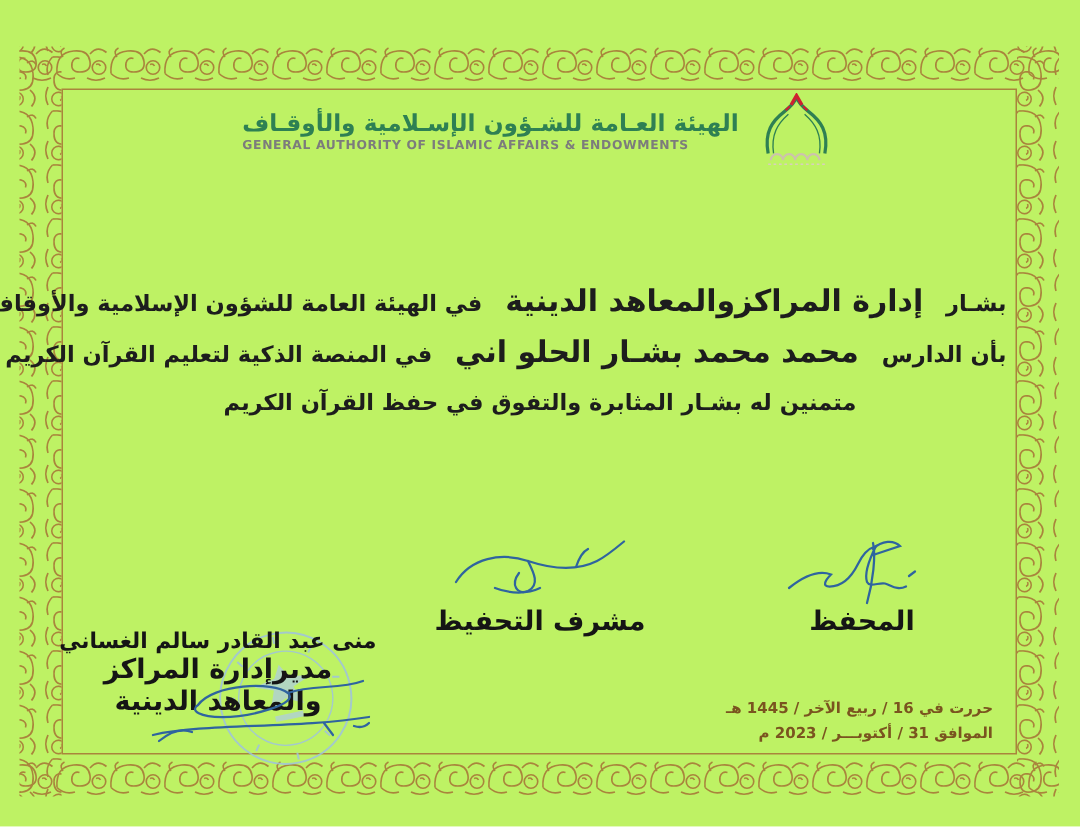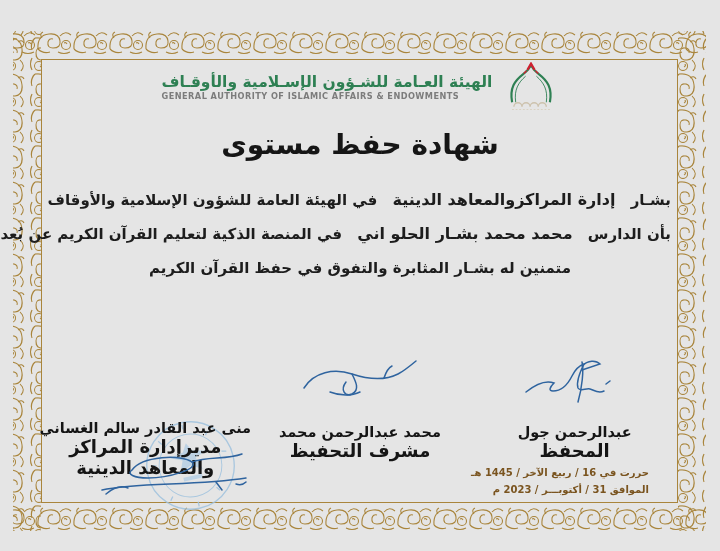--- a/index.html
+++ b/index.html
@@ -1,17 +1,17 @@
 <!DOCTYPE html>
 <html><head>
 <meta charset="utf-8">
 <style>
   html,body { margin:0; padding:0; background:#ffffff; }
   .page {
-    position:relative; width:720px; height:551px; background:#e5e5e5;
+    position:relative; width:720px; height:551px; background:#bef264;
     font-family:"DejaVu Sans", sans-serif; overflow:hidden;
   }
   .border-svg { position:absolute; left:0; top:0; }
 
   
   .header {
     position:absolute; top:62px; left:0; right:0;
     display:flex; justify-content:center; align-items:center; gap:12px;
   }
   .header-text { text-align:right; direction:rtl; }
@@ -24,38 +24,38 @@
     font-size:28px; font-weight:700; color:#161616; direction:rtl;
   }
 
   
   .body-text {
     position:absolute; top:183px; left:45px; right:45px;
     direction:rtl; text-align:center; color:#1d1d1d; font-weight:700; font-size:15px;
   }
   .body-line { height:34px; line-height:34px; white-space:nowrap; }
   .seg { margin:16px 4px; }
-  .seg-bold { font-size:16px; margin:0 6px; }
+  .seg-bold { font-size:20px; margin:0 6px; }
 
   
   .sig-row {
     position:absolute; top:358px; left:38px; right:38px;
     display:flex; direction:rtl;
   }
   .sig-col { flex:1; text-align:center; position:relative; }
   .sig-art { height:46px; display:block; margin:0 auto; }
   .sig-spacer { height:42px; }
   .sig-name { font-size:14.5px; font-weight:700; color:#151515; margin-top:20px; position:relative; z-index:1; direction:rtl; }
   .sig-role { font-size:18px; font-weight:700; color:#151515; margin-top:0; position:relative; z-index:1; direction:rtl; }
   .stamp { position:absolute; left:105px; top:60px; z-index:0; opacity:0.85; }
   .left-sig { position:absolute; left:58px; top:90px; z-index:2; }
 
   
   .date-block {
-    position:absolute; right:71px; top:464px; z-index:2;
+    position:absolute; right:58px; top:464px; z-index:2;
     direction:rtl; text-align:right; color:#7a541f;
     font-size:10px; font-weight:700; line-height:17px;
   }
 </style>
 </head>
 <body>
 
 <div class="page">
 
   <svg class="border-svg" width="720" height="551" viewBox="0 0 720 551">
@@ -100,21 +100,20 @@
       <path d="M51,44 C54,28 48,20 39,13 C34,9 31,6 30,2" stroke="#2e8053" stroke-width="2.4" fill="none"></path>
       <path d="M13,44 C11,30 16,22 24,15" stroke="#2e8053" stroke-width="1" fill="none"></path>
       <path d="M47,44 C49,30 44,22 36,15" stroke="#2e8053" stroke-width="1" fill="none"></path>
       <path d="M26,8 L30,1 L34,8" stroke="#cf2030" stroke-width="2.4" fill="none"></path>
       <path d="M22,12 l3,-3 M38,12 l-3,-3" stroke="#cf2030" stroke-width="1.6" fill="none"></path>
       <path d="M11,49 a4.5,4.5 0 0 1 9,0 a4.5,4.5 0 0 1 9,0 a4.5,4.5 0 0 1 9,0 a4.5,4.5 0 0 1 9,0" stroke="#cdc2ad" stroke-width="1.6" fill="none"></path>
       <path d="M9,52 h42" stroke="#d8cfbd" stroke-width="1" stroke-dasharray="2,2" fill="none"></path>
     </svg>
   </div>
 
-  <div class="title">شهادة حفظ مستوى</div>
 
   <div class="body-text">
     <div class="body-line">
       <span class="seg">بشـار</span>
       <span class="seg-bold">إدارة المراكزوالمعاهد الدينية</span>
       <span class="seg">في الهيئة العامة للشؤون الإسلامية والأوقاف</span>
     </div>
     <div class="body-line">
       <span class="seg">بأن الدارس</span>
       <span class="seg-bold">محمد محمد بشـار الحلو اني</span>
@@ -127,34 +126,32 @@
 
     <div class="sig-col">
       <svg class="sig-art" width="110" height="46" viewBox="0 0 110 46">
         <g stroke="#2f649f" fill="none" stroke-width="1.5" stroke-linecap="round">
           <path d="M6,34 C16,26 26,22 34,25 C30,29 28,33 33,33 C42,33 48,26 52,18 C55,12 58,8 64,6 C60,14 56,24 58,30 C60,34 66,30 70,31 C74,32 78,36 84,33"></path>
           <path d="M62,4 C64,12 62,30 58,44"></path>
           <path d="M62,8 C68,2 76,2 80,6 C74,8 68,10 62,12"></path>
           <path d="M86,26 l4,-3"></path>
         </g>
       </svg>
-      <div class="sig-name">عبدالرحمن جول</div>
       <div class="sig-role">المحفظ</div>
     </div>
 
     <div class="sig-col">
       <svg class="sig-art" width="120" height="46" viewBox="0 0 120 46">
         <g stroke="#2f649f" fill="none" stroke-width="1.5" stroke-linecap="round">
           <path d="M4,30 C14,14 34,10 52,16 C70,22 86,22 98,16 C104,13 110,8 116,3"></path>
           <path d="M52,16 C56,24 60,32 52,36 C45,39 40,32 46,24"></path>
           <path d="M84,20 C86,14 88,10 92,8"></path>
           <path d="M30,34 C40,38 52,38 60,34"></path>
         </g>
       </svg>
-      <div class="sig-name">محمد عبدالرحمن محمد</div>
       <div class="sig-role">مشرف التحفيظ</div>
     </div>
 
     <div class="sig-col">
       <div class="sig-spacer"></div>
       <div class="sig-name">منى عبد القادر سالم الغساني</div>
       <div class="sig-role">مديرإدارة المراكز والمعاهد الدينية</div>
       <svg class="stamp" width="95" height="95" viewBox="0 0 100 100">
         <g transform="rotate(-12 50 50)">
           <circle cx="50" cy="50" r="46" stroke="#9fc2de" stroke-width="1.4" fill="none"></circle>

